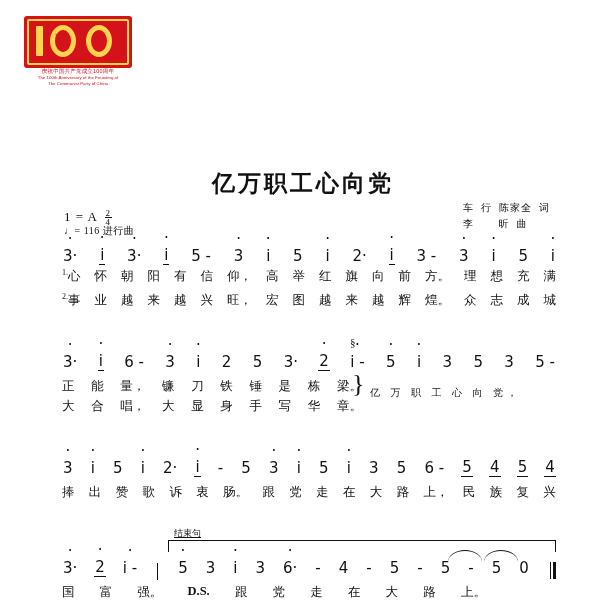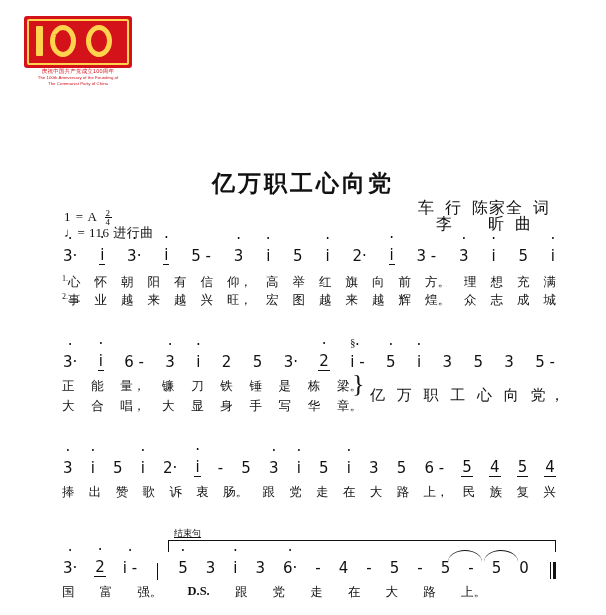--- a/index.html
+++ b/index.html
@@ -129,24 +129,23 @@
     font-weight: bold;
     letter-spacing: 3px;
     font-family: "DejaVu Serif", serif;
   }
 
   
   .credits {
     position: absolute;
     right: 56px;
     top: 200px;
-    font-size: 16px;
+    font-size: 10px;
     line-height: 16px;
     letter-spacing: 1px;
-    text-align: center;
   }
   .credits div { white-space: pre; }
 
   
   .key-line {
     position: absolute;
     left: 64px; top: 209px;
     font-size: 13px;
     letter-spacing: 1px;
   }
@@ -158,21 +157,21 @@
     line-height: 8px;
     text-align: center;
     vertical-align: middle;
     margin-left: 3px;
   }
   .meter span { display: block; }
   .meter .num { border-bottom: 1px solid #111; padding: 0 1px; }
   .tempo-line {
     position: absolute;
     left: 64px; top: 224px;
-    font-size: 13px;
+    font-size: 10px;
     letter-spacing: 0.5px;
   }
 
   
   .system {
     position: absolute;
     left: 0;
     width: 606px;
   }
   .notes-row {
@@ -311,21 +310,21 @@
     <span class="note">5</span>
     <span class="note dot-up">i</span>
     <span class="note">2·</span>
     <span class="note u1 dot-up">i</span>
     <span class="note">3 -</span>
     <span class="note dot-up">3</span>
     <span class="note dot-up">i</span>
     <span class="note">5</span>
     <span class="note dot-up">i</span>
   </div>
-  <div class="lyric-row" style="top:28px;">
+  <div class="lyric-row" style="top:22px;">
     <span><span class="numlbl">1.</span>心</span>
     <span>怀</span>
     <span>朝</span>
     <span>阳</span>
     <span>有</span>
     <span>信</span>
     <span>仰，</span>
     <span>高</span>
     <span>举</span>
     <span>红</span>
@@ -398,21 +397,21 @@
     <span>唱，</span>
     <span>大</span>
     <span>显</span>
     <span>身</span>
     <span>手</span>
     <span>写</span>
     <span>华</span>
     <span>章。</span>
   </div>
   <div class="brace" style="left:352px; top:26px;">}</div>
-  <div style="position:absolute; left:370px; top:34px; font-size:15px; letter-spacing:4px;">亿 万 职 工 心 向 党，</div>
+  <div style="position:absolute; left:370px; top:34px; font-size:10px; letter-spacing:4px;">亿 万 职 工 心 向 党，</div>
 </div>
 
 <div class="system" style="top:458px;">
   <div class="notes-row" style="top:0;">
     <span class="note dot-up">3</span>
     <span class="note dot-up">i</span>
     <span class="note">5</span>
     <span class="note dot-up">i</span>
     <span class="note">2·</span>
     <span class="note u1 dot-up">i</span>

